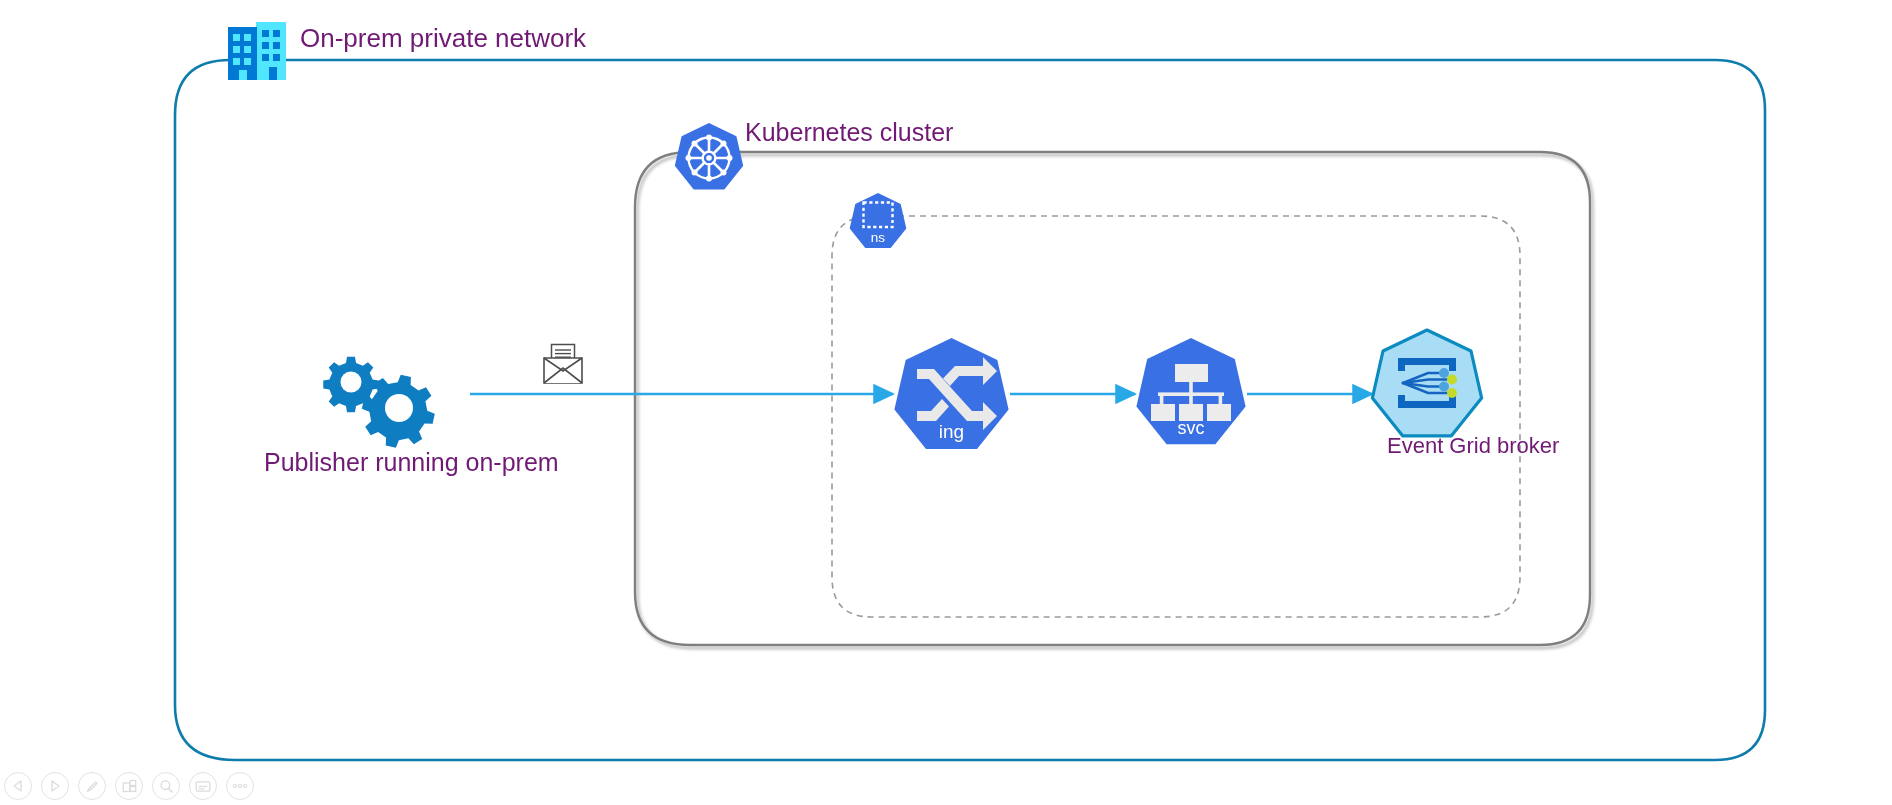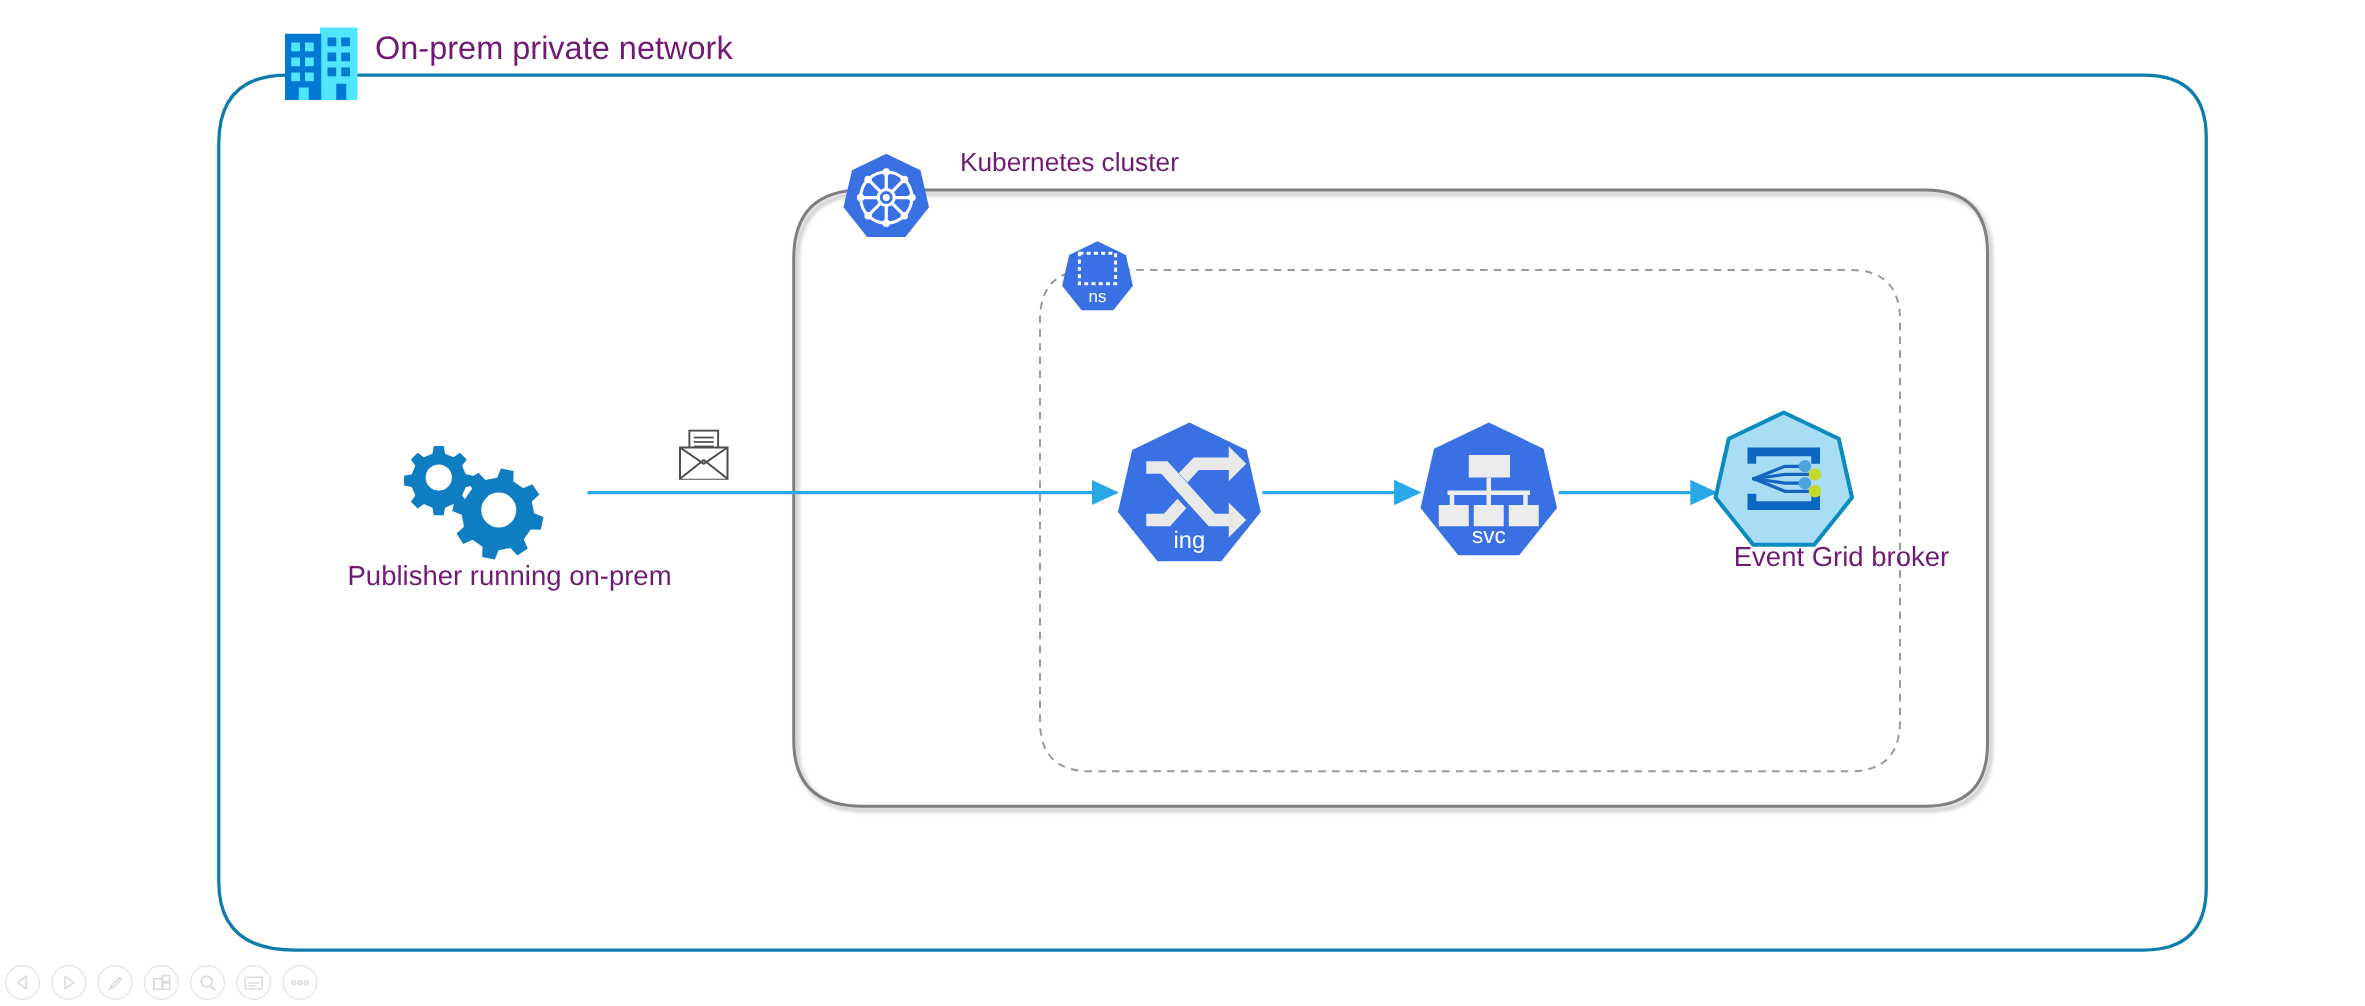--- a/index.html
+++ b/index.html
@@ -22,22 +22,22 @@
     height: 805px;
   }
   .lbl {
     position: absolute;
     color: #701a75;
     white-space: nowrap;
     line-height: 1;
     font-family: "Liberation Sans", sans-serif;
   }
   .lbl-onprem   { left: 300px; top: 25px;  font-size: 26px; }
-  .lbl-k8s      { left: 768px; top: 120px; font-size: 21px; }
-  .lbl-pub      { left: 264px; top: 450px; font-size: 22px; margin-left: 14px; }
+  .lbl-k8s      { left: 745px; top: 120px; font-size: 25px; }
+  .lbl-pub      { left: 264px; top: 450px; font-size: 25px; }
   .lbl-egb      { left: 1349px; top: 435px; font-size: 22px; margin-left: 38px; }
 
   .toolbar {
     position: absolute;
     left: 0px;
     top: 772px;
     display: flex;
     align-items: center;
     gap: 9px;
     padding-left: 4px;

